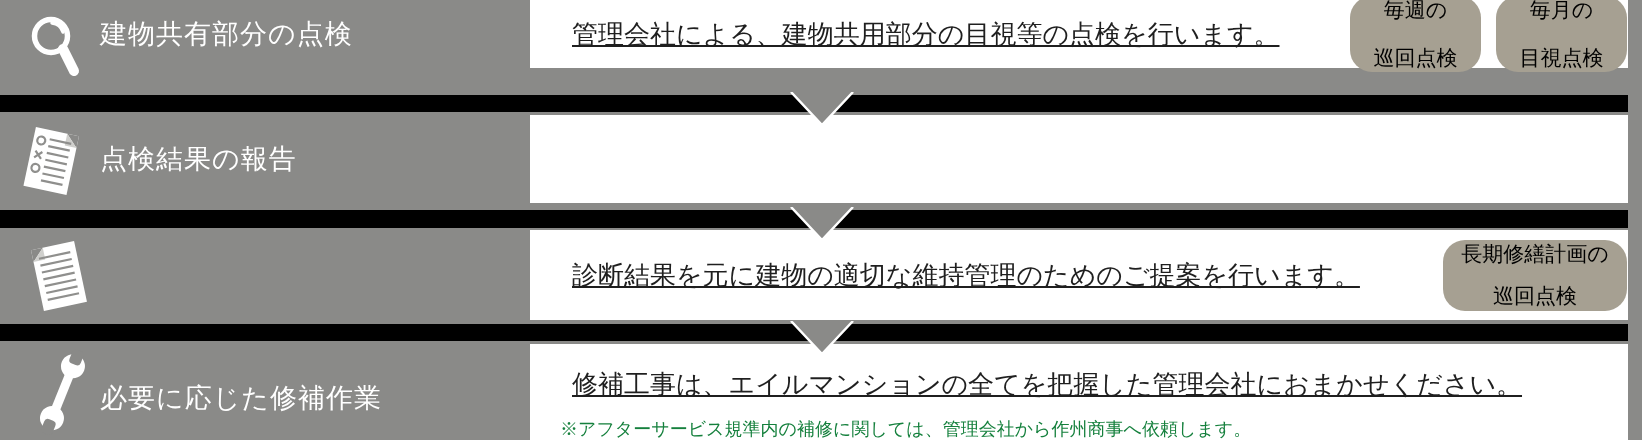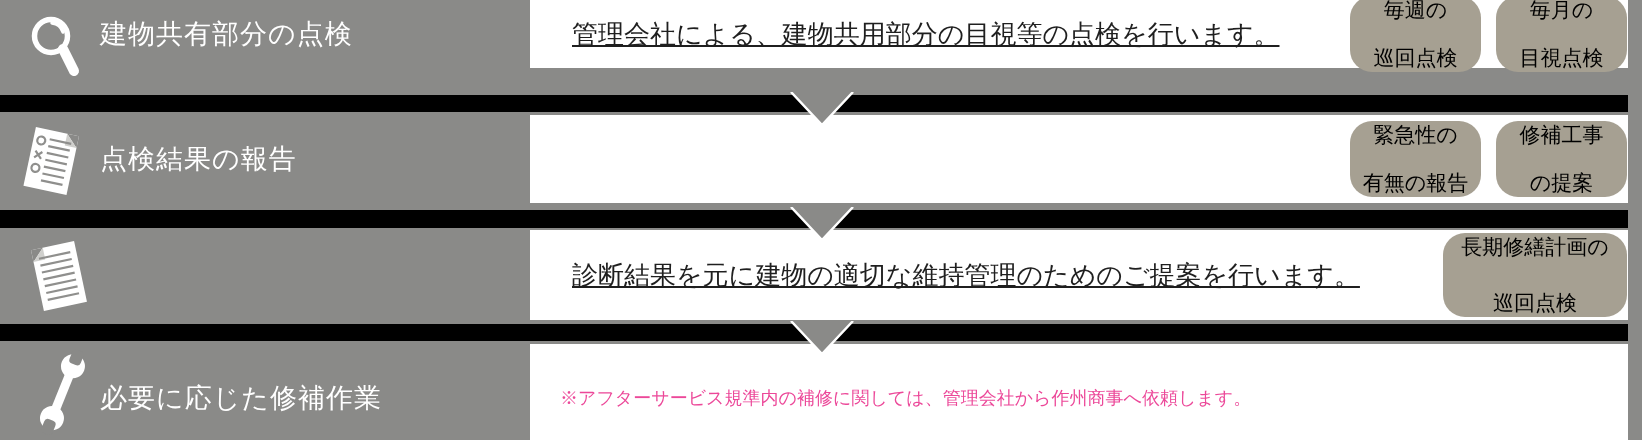--- a/index.html
+++ b/index.html
@@ -30,30 +30,30 @@
     position:absolute;left:100px;top:0;bottom:0;margin:0;display:flex;align-items:center;
     color:#fff;font-size:27px;font-weight:normal;letter-spacing:1px;white-space:nowrap;
   }
   .panel{
     position:absolute;left:530px;right:14px;top:0;bottom:0;background:#fff;
     display:flex;align-items:center;
   }
   .desc{margin:12px;padding-left:30px;font-size:26px;color:#1f1f1f;white-space:nowrap;text-decoration:underline;}
   .descblock{padding-left:30px;display:flex;flex-direction:column;gap:3px;}
   .note{
-    margin:0;font-size:18px;color:#ec4899;white-space:nowrap;
+    margin:0;font-size:18px;color:#15803d;white-space:nowrap;
     font-family:Liberation Sans, sans-serif;
   }
   .badges{position:absolute;right:1px;top:0;bottom:0;display:flex;align-items:center;gap:15px;}
   .badge{
     width:131px;height:76px;background:#a6a092;border-radius:22px;color:#000000;
     display:flex;flex-direction:column;align-items:center;justify-content:space-between;
     font-size:21px;line-height:1.35;text-align:center;white-space:nowrap;
   }
-  .badge.wide{width:184px;height:84px;}
+  .badge.wide{width:184px;height:71px;}
   .badge span{display:block;}
 </style>
 </head>
 <body>
 
 <div class="stage">
 
   <div class="sep sep1"></div>
   <div class="sep sep2"></div>
   <div class="sep sep3"></div>
@@ -99,30 +99,20 @@
             <line x1="31" y1="39" x2="53" y2="39"></line>
             <line x1="31" y1="46" x2="53" y2="46"></line>
             <line x1="31" y1="53" x2="53" y2="53"></line>
             <line x1="31" y1="60" x2="53" y2="60"></line>
           </g>
         </g>
       </svg>
     </span>
     <h2 class="title">点検結果の報告</h2>
     <div class="panel">
-      <div class="badges">
-        <div class="badge">
-          <span>緊急性の</span>
-          <span>有無の報告</span>
-        </div>
-        <div class="badge">
-          <span>修補工事</span>
-          <span>の提案</span>
-        </div>
-      </div>
     </div>
   </section>
 
   <section class="row row3">
     <span class="icon-wrap r3i">
       <svg width="74" height="80" viewBox="0 0 74 80">
         <g transform="rotate(-12 37 40)">
           <rect x="15" y="9" width="44" height="62" fill="#fff"></rect>
           <polygon points="15,9 27,9 15,21" fill="#8a8a88"></polygon>
           <polygon points="27,9 27,21 15,21" fill="#cfcfcc"></polygon>
@@ -157,20 +147,21 @@
           <circle cx="28.5" cy="17" r="12" fill="#fff"></circle>
           <rect x="22.5" y="0" width="12" height="15" rx="4" fill="#8a8a88"></rect>
           <circle cx="28.5" cy="73" r="12" fill="#fff"></circle>
           <rect x="22.5" y="75" width="12" height="15" rx="4" fill="#8a8a88"></rect>
         </g>
       </svg>
     </span>
     <h2 class="title">必要に応じた修補作業</h2>
     <div class="panel">
       <div class="descblock">
+        <p class="desc" style="padding-left:0">修補工事は、エイルマンションの全てを把握した管理会社におまかせください。</p>
         <p class="note">※アフターサービス規準内の補修に関しては、管理会社から作州商事へ依頼します。</p>
       </div>
     </div>
   </section>
 
   <svg class="tri tri1" viewBox="0 0 64 36">
     <polygon points="1,0 63,0 32,33" fill="#8a8a88"></polygon>
     <path d="M1,0 L32,33 L63,0" fill="none" stroke="#fff" stroke-width="2.5"></path>
   </svg>
   <svg class="tri tri2" viewBox="0 0 64 36">

